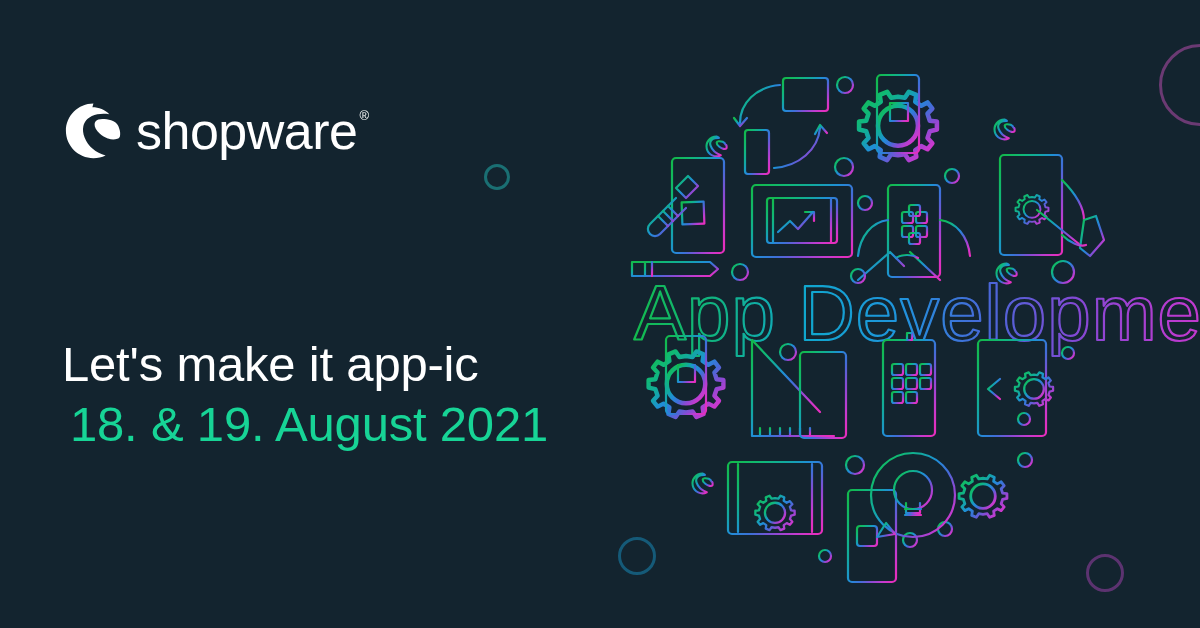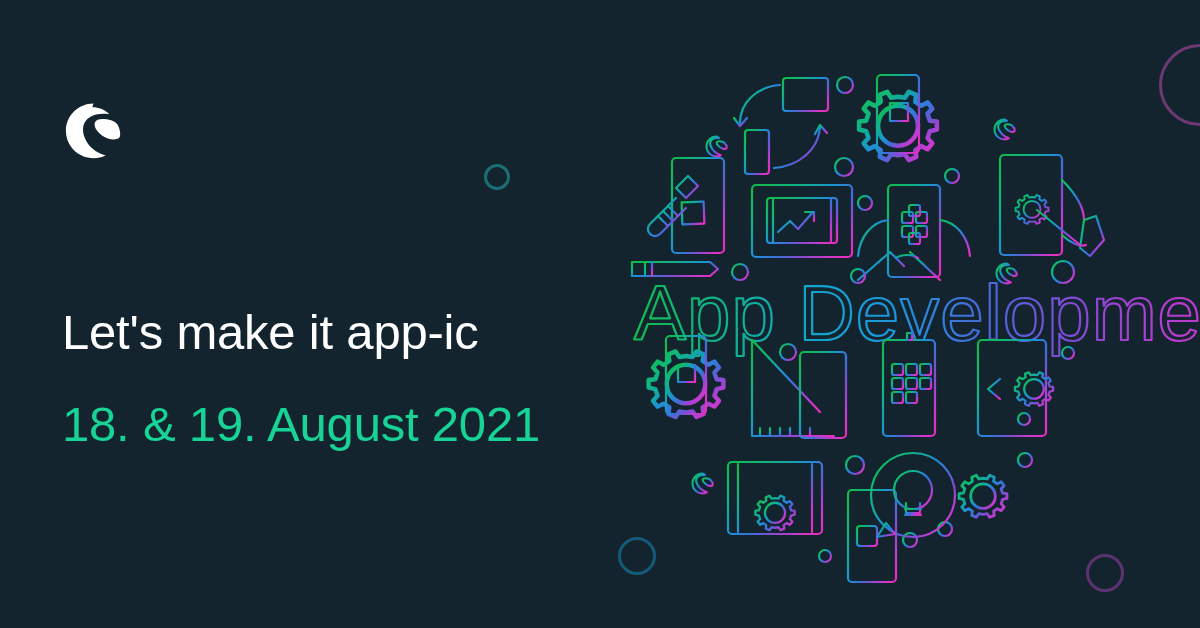--- a/index.html
+++ b/index.html
@@ -78,31 +78,31 @@
     font-size: 57px;
     font-weight: 700;
     letter-spacing: -0.6px;
     line-height: 1.06;
     color: #17d496;
     white-space: nowrap;
   }
   .subline {
     position: absolute;
     left: 0;
-    top: 306px;
+    top: 338px;
     font-size: 49px;
     font-weight: 300;
     letter-spacing: -0.2px;
     line-height: 1.1;
     color: #ffffff;
     white-space: nowrap;
   }
   .dateline {
     position: absolute;
-    left: 0;
+    left: 8px;
     top: 398px;
     font-size: 49px;
     font-weight: 300;
     letter-spacing: -0.2px;
     line-height: 1.1;
     color: #17d496;
     white-space: nowrap;
   }
 
   
@@ -142,20 +142,24 @@
     <div class="deco-circle" style="left:1086px; top:554px; width:38px; height:38px; border-width:3px; border-color:#5c3370;"></div>
   </div>
 
   <div class="left-col">
 
     <div class="logo-row">
       <svg class="logo-mark" viewBox="0 0 58 58" aria-hidden="true">
         <path fill="#ffffff" d="M29.4 1.4C14.2 1.4 1.9 13.6 1.9 28.8S14.2 56.2 29.4 56.2c4.4 0 8.5-1 12.2-2.8-9.8-2.3-17.5-9-21-17.8-1.5-3.8-2-7.6-1.3-11 .9-4.6 4-8.3 8.6-10.5 4.7-2.2 10.8-2.9 17.4-1.9-4.4-4.3-10.4-6.9-16.9-6.9z"></path>
         <path fill="#ffffff" d="M55.2 26.4c-.8-3.3-2.9-5.7-6.2-7.3-2.4-1.2-5.4-1.9-8.6-2.1-2.5-.2-4.5 0-6 .5-2.3.8-3.6 2.4-3.8 4.5-.3 3 1.6 6.5 5.3 9.7 2.3 2 5 3.6 7.9 4.7l.2.1c3.3 1.3 6.6 1.4 9.3.3 1.5-.6 2.5-1.6 2.7-2.9.4-2.3.2-4.9-.8-7.5z"></path>
       </svg>
+      <div class="logo-word">
+        <span class="logo-word-text">shopware</span>
+        <span class="logo-reg">®</span>
+      </div>
     </div>
 
     <div class="subline">Let's make it app-ic</div>
     <div class="dateline">18. &amp; 19. August 2021</div>
   </div>
 
   <div class="illustration">
     <svg viewBox="0 0 560 540" aria-hidden="true">
       <defs>
         <linearGradient id="gmain" x1="0" y1="0.08" x2="1" y2="0.92">

